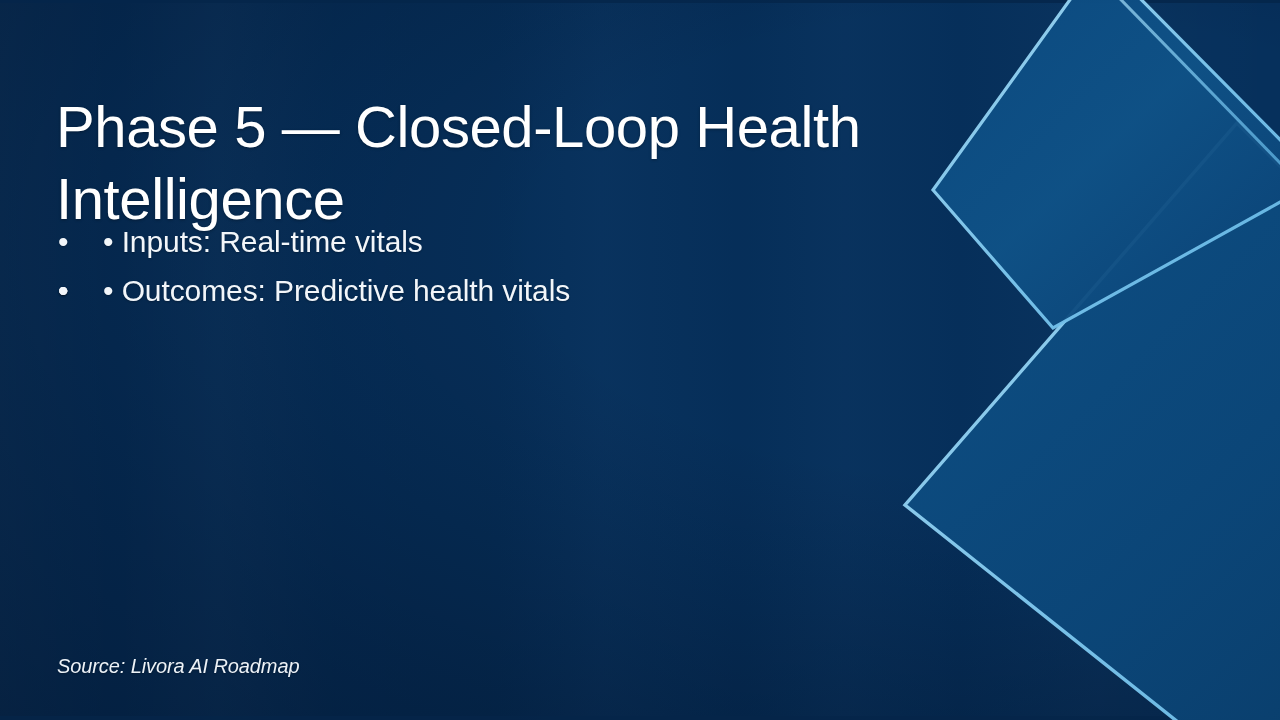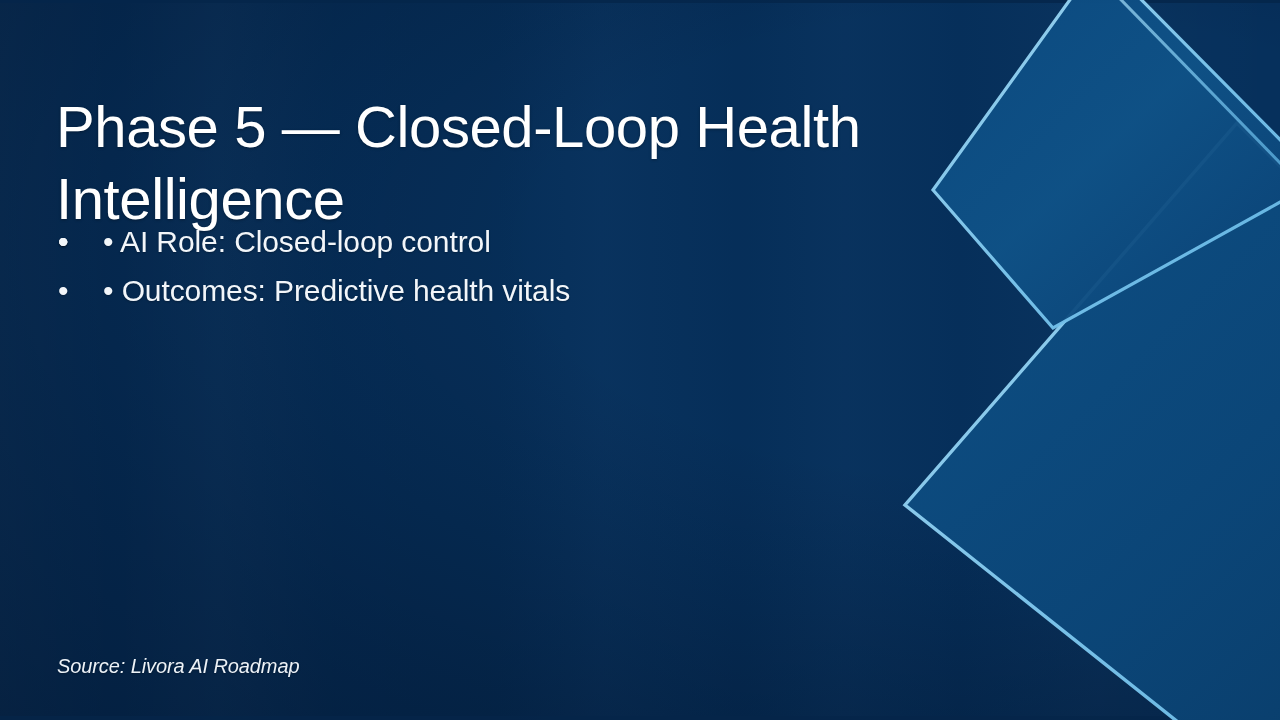--- a/index.html
+++ b/index.html
@@ -192,27 +192,27 @@
     </svg>
   </div>
 
   <div class="content">
 
     <h1 class="title">Phase 5 — Closed-Loop Health Intelligence</h1>
 
     <ul class="bullets">
       <li>
         <span class="dot">•</span>
-      </li>
-      <li>
-        <span class="dot">•</span>
-      </li>
-      <li>
-        <span class="dot">•</span>
-        <span>• AI Role: Closed-loop control</span>
+        <span>• Inputs: Real-time vitals</span>
+      </li>
+      <li>
+        <span class="dot">•</span>
+      </li>
+      <li>
+        <span class="dot">•</span>
       </li>
       <li>
         <span class="dot">•</span>
         <span>• Outcomes: Predictive health vitals</span>
       </li>
     </ul>
 
     <div class="source">Source: Livora AI Roadmap</div>
 
   </div>

